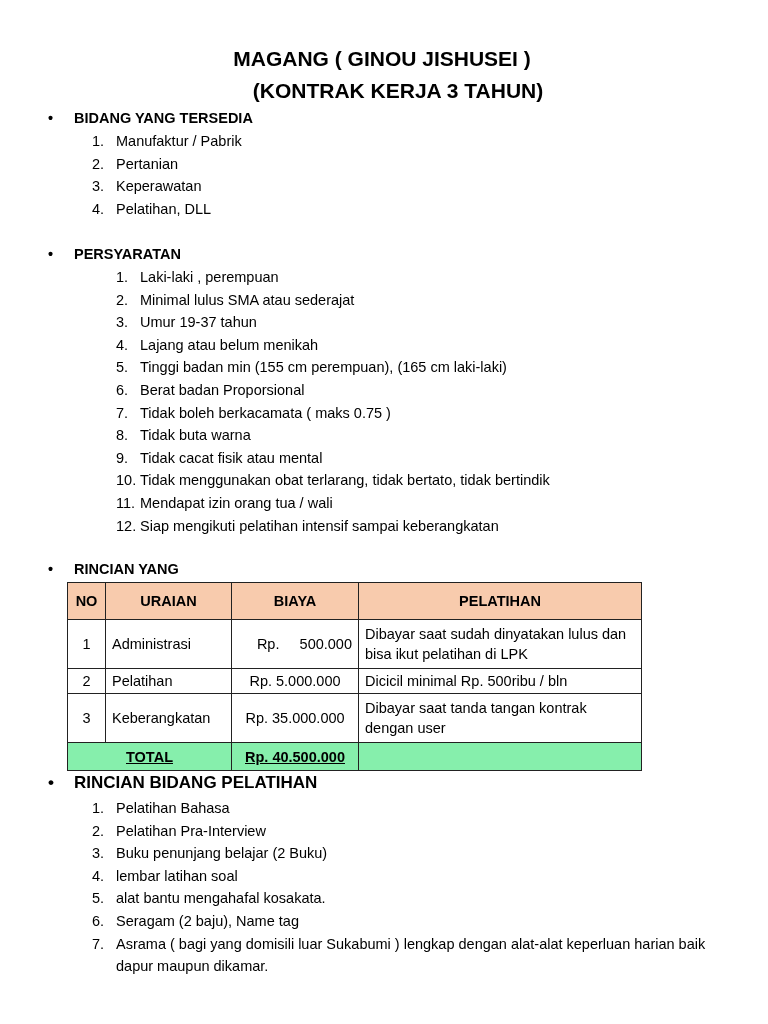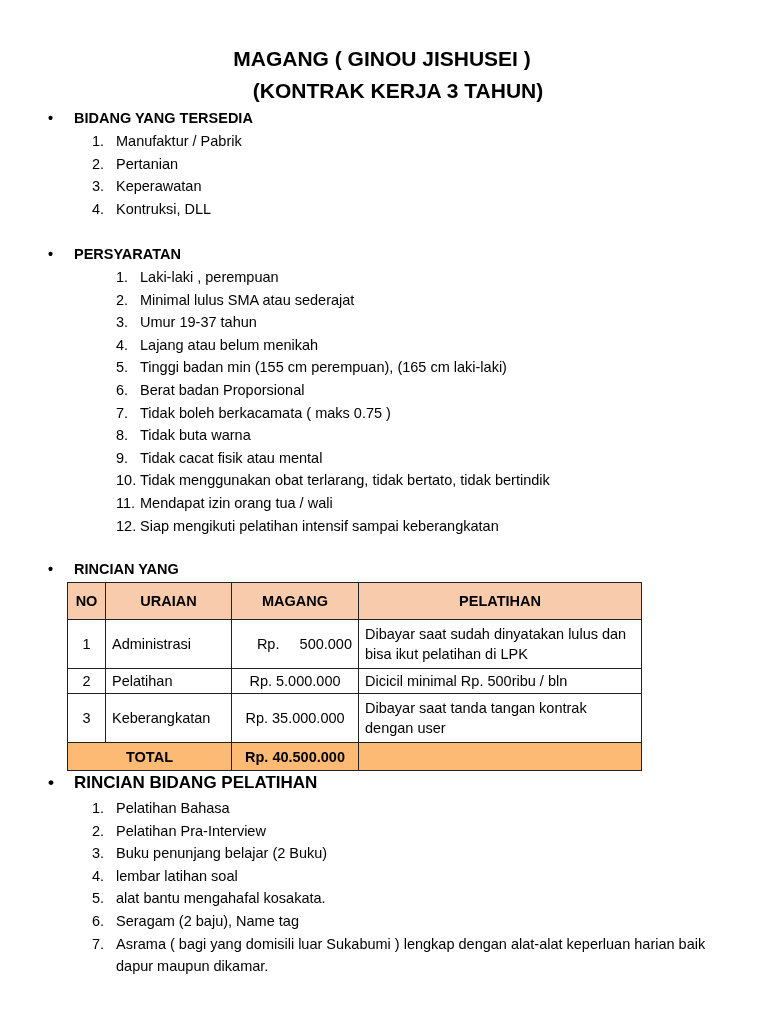--- a/index.html
+++ b/index.html
@@ -15,21 +15,21 @@
   ol.list { position: absolute; margin: 0; padding: 0; list-style: none; font-size: 14.5px; }
   ol.list li { position: relative; height: 22.6px; line-height: 22.6px; white-space: nowrap; }
   ol.list li .num { position: absolute; left: 0; width: 24px; }
   ol.list li .txt { position: absolute; left: 24px; }
   ol.list li.tall { height: 44px; }
   ol.list li.tall .txt { white-space: normal; width: 590px; line-height: 22px; }
   table.cost { position: absolute; left: 67px; top: 582px; width: 575px; border-collapse: collapse;
                font-size: 14.5px; }
   table.cost td, table.cost th { border: 1px solid #222; padding: 4px 6px; }
   table.cost th { background: #f8cbad; height: 28px; font-weight: bold; text-align: center; }
-  table.cost tr.total td { background: #fdba74; font-weight: bold; height: 19px; }
+  table.cost tr.total td { background: #86efac; font-weight: bold; height: 19px; text-decoration: underline; }
   .c { text-align: center; }
 </style>
 </head>
 <body>
 
 <div class="title t1">MAGANG ( GINOU JISHUSEI )</div>
 <div class="title t2">(KONTRAK KERJA 3 TAHUN)</div>
 
 <div class="sec" style="top:110px;">
   <span class="bullet">•</span>
@@ -43,21 +43,21 @@
   <li>
       <span class="num">2.</span>
       <span class="txt">Pertanian</span>
     </li>
   <li>
       <span class="num">3.</span>
       <span class="txt">Keperawatan</span>
     </li>
   <li>
       <span class="num">4.</span>
-      <span class="txt">Kontruksi, DLL</span>
+      <span class="txt">Pelatihan, DLL</span>
     </li>
 </ol>
 
 <div class="sec" style="top:246px;">
   <span class="bullet">•</span>
   <span class="lbl">PERSYARATAN</span>
 </div>
 <ol class="list" style="left:116px; top:266px;">
   <li>
       <span class="num">1.</span>
@@ -117,21 +117,21 @@
   <colgroup>
       <col style="width:38px">
       <col style="width:126px">
       <col style="width:127px">
       <col>
     </colgroup>
   <tbody>
       <tr>
     <th>NO</th>
     <th>URAIAN</th>
-    <th>MAGANG</th>
+    <th>BIAYA</th>
     <th>PELATIHAN</th>
   </tr>
   <tr style="height:42px;">
     <td class="c">1</td>
     <td>Administrasi</td>
     <td class="c" style="white-space:pre;text-align:right;">Rp.     500.000</td>
     <td style="line-height:20px;">Dibayar saat sudah dinyatakan lulus dan bisa ikut pelatihan di LPK</td>
   </tr>
   <tr style="height:21px;">
     <td class="c">2</td>

